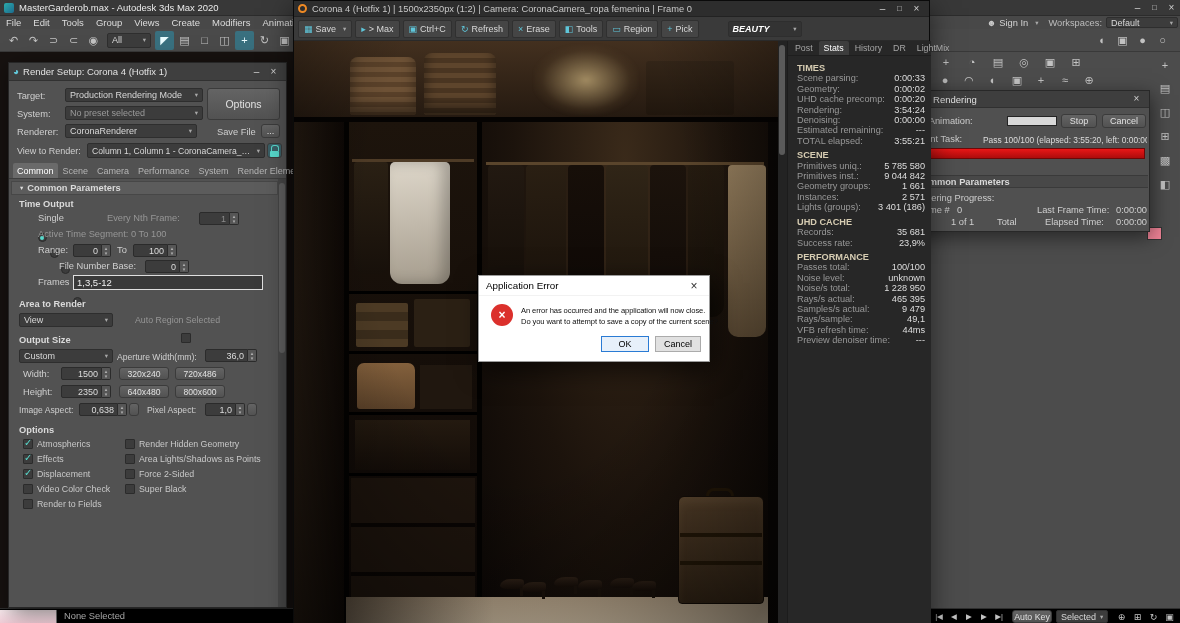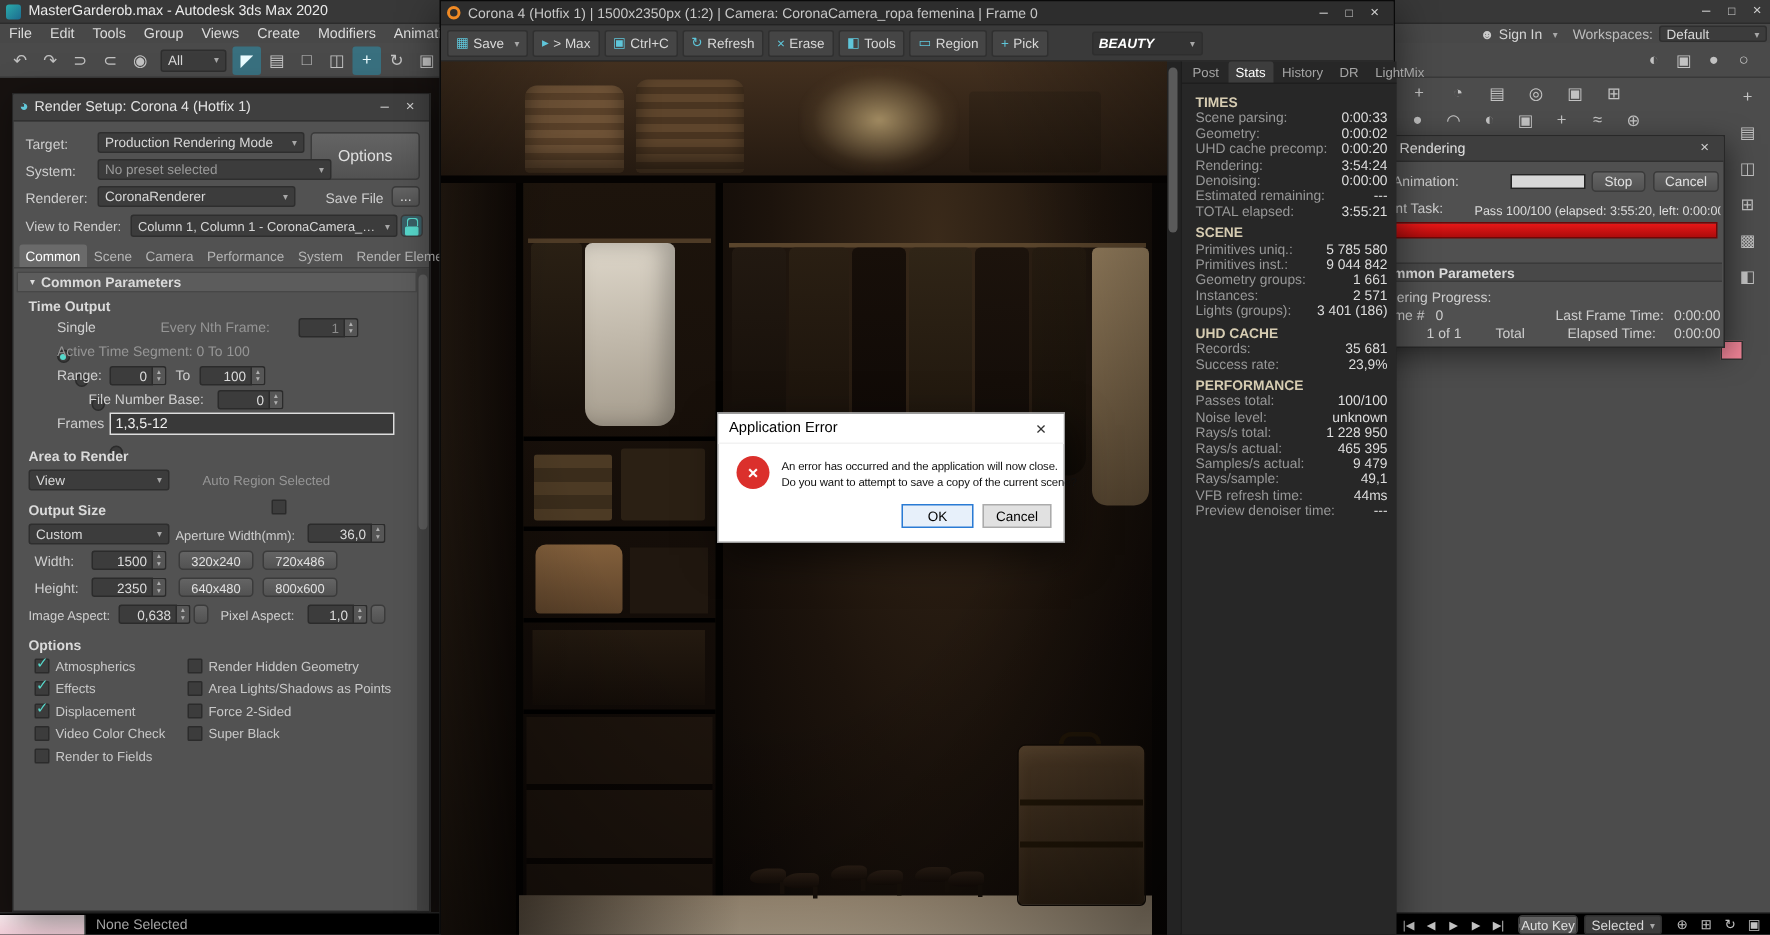--- a/index.html
+++ b/index.html
@@ -223,21 +223,21 @@
     </div>
     <span class="abs lbl" style="left:8px;top:28px">Target:</span>
     <span class="abs ddl" style="left:56px;top:25px;width:138px;height:14px">
         <span>Production Rendering Mode</span>
         <span class="car"></span>
       </span>
     <span class="abs btn" style="left:198px;top:25px;width:73px;height:32px;font-size:10.5px">
         <span>Options</span>
       </span>
     <span class="abs lbl" style="left:8px;top:46px">System:</span>
-    <span class="abs ddl" style="left:56px;top:43px;width:156px;height:14px;color:#9a9a9a">
+    <span class="abs ddl" style="left:56px;top:43px;width:138px;height:14px;color:#9a9a9a">
         <span>No preset selected</span>
         <span class="car"></span>
       </span>
     <span class="abs lbl" style="left:8px;top:64px">Renderer:</span>
     <span class="abs ddl" style="left:56px;top:61px;width:132px;height:14px">
         <span>CoronaRenderer</span>
         <span class="car"></span>
       </span>
     <span class="abs chk on" style="left:194px;top:63px"></span>
     <span class="abs lbl" style="left:208px;top:64px">Save File</span>
@@ -643,21 +643,21 @@
             <span class="l">Passes total:</span>
             <span class="v">100/100</span>
           </div>
 
           <div class="srow">
             <span class="l">Noise level:</span>
             <span class="v">unknown</span>
           </div>
 
           <div class="srow">
-            <span class="l">Rays/s total:</span>
+            <span class="l">Noise/s total:</span>
             <span class="v">1 228 950</span>
           </div>
 
           <div class="srow">
             <span class="l">Rays/s actual:</span>
             <span class="v">465 395</span>
           </div>
 
           <div class="srow">
             <span class="l">Samples/s actual:</span>

